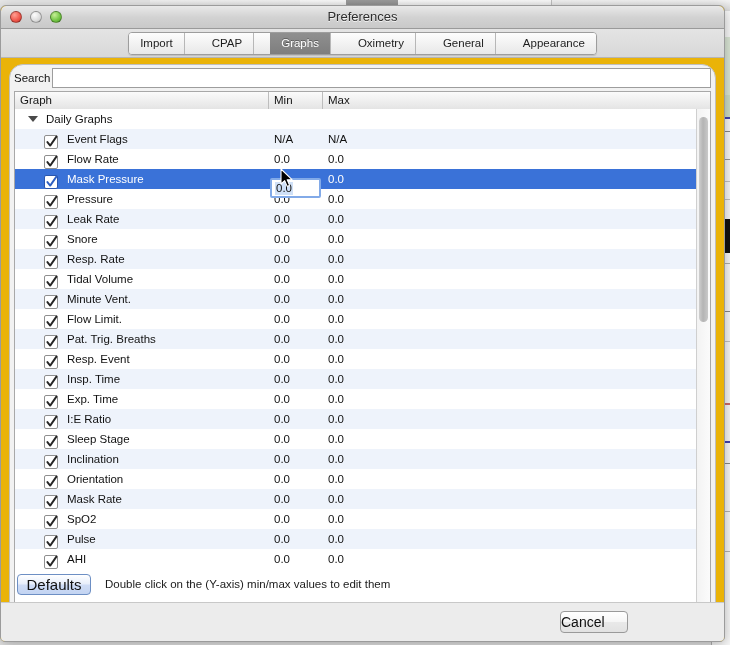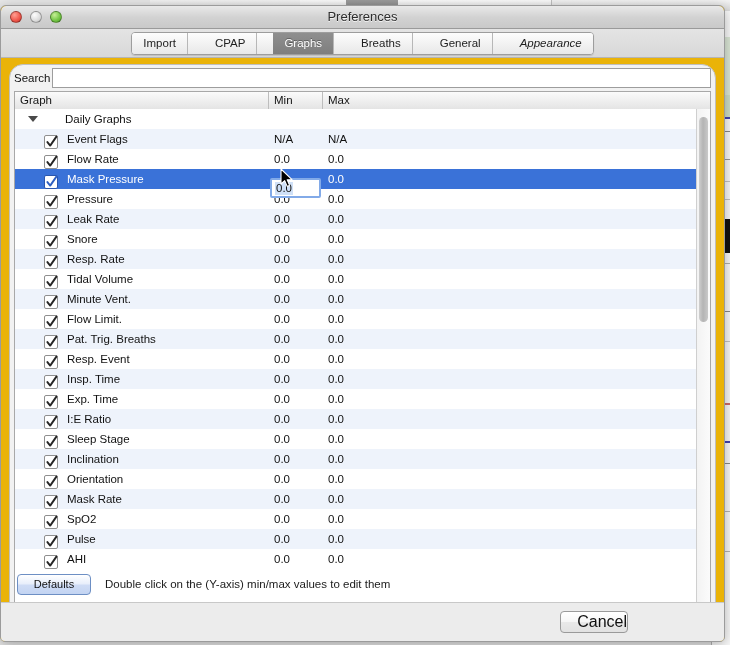--- a/index.html
+++ b/index.html
@@ -102,21 +102,21 @@
   .tab {
     font-size: 11.5px;
     line-height: 21px;
     padding: 0 11px;
     color: #1d1d1d;
     border-right: 1px solid #b7b7b7;
     background: linear-gradient(#fdfdfd, #e8e8e8);
     cursor: default;
     white-space: nowrap;
   }
-  .tab:last-child { border-right: none; font-style: italic; }
+  .tab:last-child { border-right: none; }
   .tab.active {
     background: linear-gradient(#8f8f8f, #7e7e7e);
     color: #ffffff;
     text-shadow: 0 -1px 0 rgba(0,0,0,0.35);
   }
 
   
   #panel {
     position: absolute;
     left: 8px; top: 58px; right: 8px; height: 604px;
@@ -184,21 +184,20 @@
     overflow: hidden;
     background: #ffffff;
   }
 
   .group-row {
     display: flex; align-items: center;
     height: 20px;
     background: #ffffff;
     font-size: 11.5px;
     color: #111;
-    gap: 19px;
   }
   .tri {
     width: 0; height: 0;
     border-left: 5px solid transparent;
     border-right: 5px solid transparent;
     border-top: 6px solid #4a4a4a;
     margin-left: 13px; margin-right: 8px;
   }
 
   .row {
@@ -269,21 +268,21 @@
   #footer-hint {
     position: absolute;
     left: 8px; right: 8px; top: 566px; height: 30px;
   }
   #defaults-btn {
     position: absolute; left: 8px; top: 2px;
     width: 74px; height: 21px;
     border: 1px solid #6d8fc4;
     border-radius: 4px;
     background: linear-gradient(#ffffff 0%, #e7eefb 48%, #cfdcf5 52%, #c3d4f2 100%);
-    font-size: 11px; color: #101010;
+    font-size: 15px; color: #101010;
     line-height: 19px; text-align: center;
     box-sizing: border-box;
     cursor: default;
   }
   #hint-text {
     position: absolute; left: 96px; top: 2px;
     line-height: 21px;
     font-size: 11.5px;
     color: #1b1b1b;
   }
@@ -292,22 +291,22 @@
     position: absolute; left: 0; right: 0; top: 596px; height: 38px;
     border-top: 1px solid #c8c8c8;
     background: #ececec;
   }
   .dlg-btn {
     position: absolute; top: 8px;
     height: 22px; min-width: 66px;
     border: 1px solid #9a9a9a;
     border-radius: 4px;
     background: linear-gradient(#ffffff 0%, #f6f6f6 48%, #e9e9e9 52%, #e2e2e2 100%);
-    font-size: 16px; color: #0f0f0f;
-    line-height: 20px; text-align: right;
+    font-size: 14px; color: #0f0f0f;
+    line-height: 20px; text-align: left;
     box-sizing: border-box;
     cursor: default;
   }
   #cancel-btn { right: 96px; width: 68px; }
   #ok-btn     { right: 8px; width: 66px; margin-top: 48px; }
 
   
   #cursor {
     position: absolute; left: 279px; top: 162px;
     width: 14px; height: 20px;
@@ -352,21 +351,21 @@
     <div class="traffic" id="btn-min"></div>
     <div class="traffic" id="btn-max"></div>
     <div id="window-title">Preferences</div>
   </div>
 
   <div id="tabstrip">
     <div id="tabs">
         <div class="tab">Import</div>
         <div class="tab">CPAP</div>
         <div class="tab active">Graphs</div>
-        <div class="tab">Breaths</div>
+        <div class="tab">Oximetry</div>
         <div class="tab">General</div>
         <div class="tab">Appearance</div>
       </div>
   </div>
 
   <div id="panel">
 
     <div id="search-row">
       <div id="search-label">Search</div>
       <input id="search-input" type="text" placeholder="" style="">

